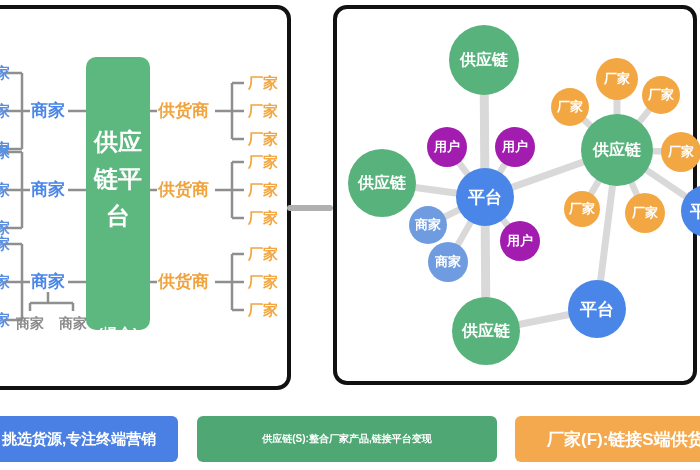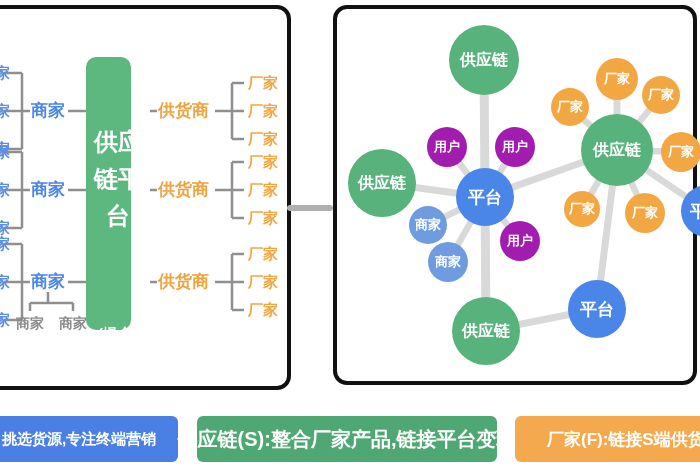--- a/index.html
+++ b/index.html
@@ -7,32 +7,32 @@
   .canvas{position:relative;width:700px;height:470px;background:#fff;overflow:hidden;}
   .panel{position:absolute;background:#fff;border:4px solid #111;border-radius:14px;box-sizing:border-box;}
   #edges{position:absolute;left:0;top:0;z-index:2;}
   
   .txt{position:absolute;z-index:3;height:20px;line-height:20px;font-weight:bold;white-space:nowrap;}
   .merchant-t{color:#4a86e8;font-size:17px;}
   .supplier-t{color:#f0a23c;font-size:17px;}
   .factory-t{color:#f2a742;font-size:15px;}
   .fringe-t{color:#5b8fe0;font-size:15px;width:36px;overflow:hidden;text-align:right;}
   .gray-t{color:#8a8a8a;font-size:14px;}
-  .platform-box{position:absolute;left:86px;top:57px;width:45px;height:273px;background:#5cb87f;border-radius:10px;z-index:3;}
+  .platform-box{position:absolute;left:86px;top:57px;width:64px;height:273px;background:#5cb87f;border-radius:10px;z-index:3;}
   .platform-title{position:absolute;left:0;top:66px;width:64px;text-align:center;color:#fff;font-weight:bold;font-size:24px;line-height:37px;word-break:break-all;}
   .platform-sub{position:absolute;left:0;top:268px;width:64px;text-align:center;color:#fff;font-weight:bold;font-size:15px;}
   
   .node{position:absolute;z-index:3;border-radius:50%;display:flex;align-items:center;justify-content:center;color:#fff;font-weight:bold;}
   .sc{background:#57b27b;font-size:16px;}
   .pt{background:#4a86e8;font-size:17px;}
   .us{background:#a21caf;font-size:13px;}
   .ms{background:#6f9ce0;font-size:13px;}
   .fa{background:#f2a742;font-size:13px;}
   
-  .legend{position:absolute;top:416px;height:46px;border-radius:6px;z-index:3;color:#fff;font-weight:bold;font-size:20px;display:flex;align-items:center;box-sizing:border-box;white-space:nowrap;}
+  .legend{position:absolute;top:416px;height:46px;border-radius:6px;z-index:3;color:#fff;font-weight:bold;font-size:10px;display:flex;align-items:center;box-sizing:border-box;white-space:nowrap;}
   .legend.blue{left:-30px;width:208px;background:#4a7fe4;padding-left:32px;font-size:15px;}
   .legend.green{left:197px;width:300px;background:#4fa873;justify-content:center;}
   .legend.orange{left:515px;width:320px;background:#f5a94e;padding-left:32px;font-size:17px;}
 </style>
 </head>
 <body>
 
 <div class="canvas">
 
   <div class="panel" style="left:-34px;top:5px;width:325px;height:385px;"></div>

